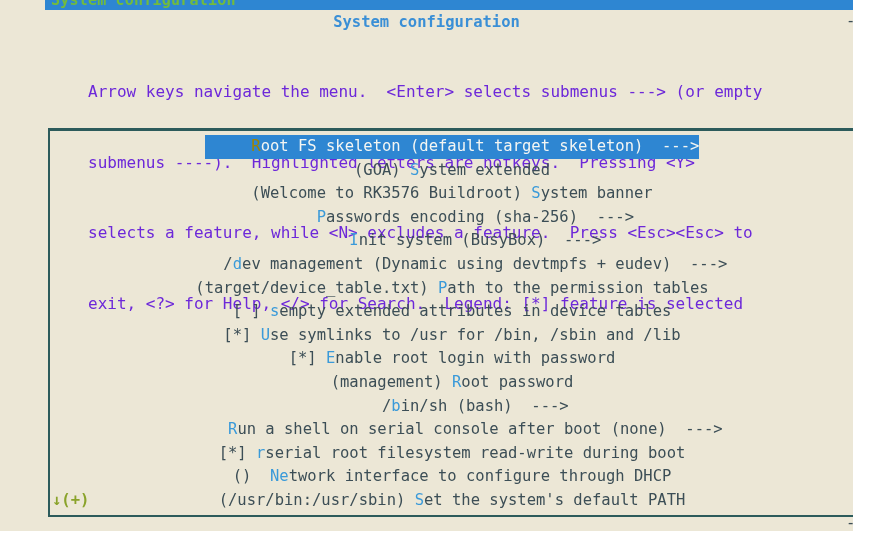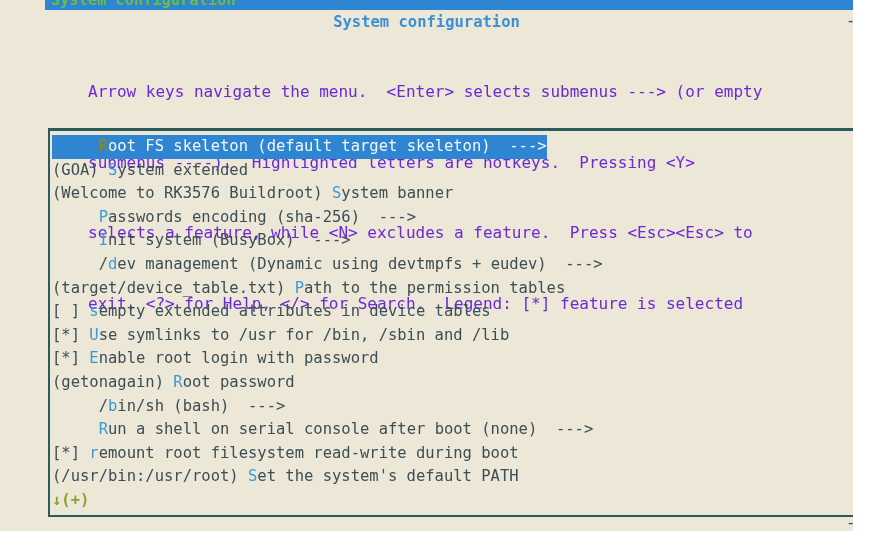--- a/index.html
+++ b/index.html
@@ -113,20 +113,21 @@
     width: 800px;
   }
   .row {
     position: relative;
     height: 23.6px;
     line-height: 23.6px;
     font-size: 15.5px;
     color: #3c4e56;
     white-space: pre;
     display: block;
+    text-align: center;
   }
   .row .inner {
     display: inline-block;
     padding: 0 0 0 0;
     white-space: pre;
   }
   .row.selected .inner {
     background: #2e86d2;
     color: #f4f6f3;
   }
@@ -198,25 +199,26 @@
         <div class="row selected"><span class="inner"><span>     </span><span class="hk">R</span><span>oot FS skeleton (default target skeleton)  ---&gt;</span></span></div>
         <div class="row"><span class="inner"><span>(GOA) </span><span class="hk">S</span><span>ystem extended</span></span></div>
         <div class="row"><span class="inner"><span>(Welcome to RK3576 Buildroot) </span><span class="hk">S</span><span>ystem banner</span></span></div>
         <div class="row"><span class="inner"><span>     </span><span class="hk">P</span><span>asswords encoding (sha-256)  ---&gt;</span></span></div>
         <div class="row"><span class="inner"><span>     </span><span class="hk">I</span><span>nit system (BusyBox)  ---&gt;</span></span></div>
         <div class="row"><span class="inner"><span>     </span><span>/</span><span class="hk">d</span><span>ev management (Dynamic using devtmpfs + eudev)  ---&gt;</span></span></div>
         <div class="row"><span class="inner"><span>(target/device_table.txt) </span><span class="hk">P</span><span>ath to the permission tables</span></span></div>
         <div class="row"><span class="inner"><span>[ ] </span><span class="hk">s</span><span>empty extended attributes in device tables</span></span></div>
         <div class="row"><span class="inner"><span>[*] </span><span class="hk">U</span><span>se symlinks to /usr for /bin, /sbin and /lib</span></span></div>
         <div class="row"><span class="inner"><span>[*] </span><span class="hk">E</span><span>nable root login with password</span></span></div>
-        <div class="row"><span class="inner"><span>(getonagain) </span><span class="hk">R</span><span>oot password</span></span></div>
+        <div class="row"><span class="inner"><span>(management) </span><span class="hk">R</span><span>oot password</span></span></div>
         <div class="row"><span class="inner"><span>     </span><span>/</span><span class="hk">b</span><span>in/sh (bash)  ---&gt;</span></span></div>
         <div class="row"><span class="inner"><span>     </span><span class="hk">R</span><span>un a shell on serial console after boot (none)  ---&gt;</span></span></div>
-        <div class="row"><span class="inner"><span>[*] </span><span class="hk">r</span><span>emount root filesystem read-write during boot</span></span></div>
-        <div class="row"><span class="inner"><span>(/usr/bin:/usr/root) </span><span class="hk">S</span><span>et the system's default PATH</span></span></div>
+        <div class="row"><span class="inner"><span>[*] </span><span class="hk">r</span><span>serial root filesystem read-write during boot</span></span></div>
+        <div class="row"><span class="inner"><span>()  </span><span class="hk">Ne</span><span>twork interface to configure through DHCP</span></span></div>
+        <div class="row"><span class="inner"><span>(/usr/bin:/usr/sbin) </span><span class="hk">S</span><span>et the system's default PATH</span></span></div>
       </div>
 
     <div class="scrollhint">↓(+)</div>
 
     <div class="tick" style="left:846px; top:14px;">-</div>
     <div class="tick" style="left:846px; top:516px;">-</div>
   </div>
 
   <div class="bottomstrip"></div>
   <div class="right-white"></div>

